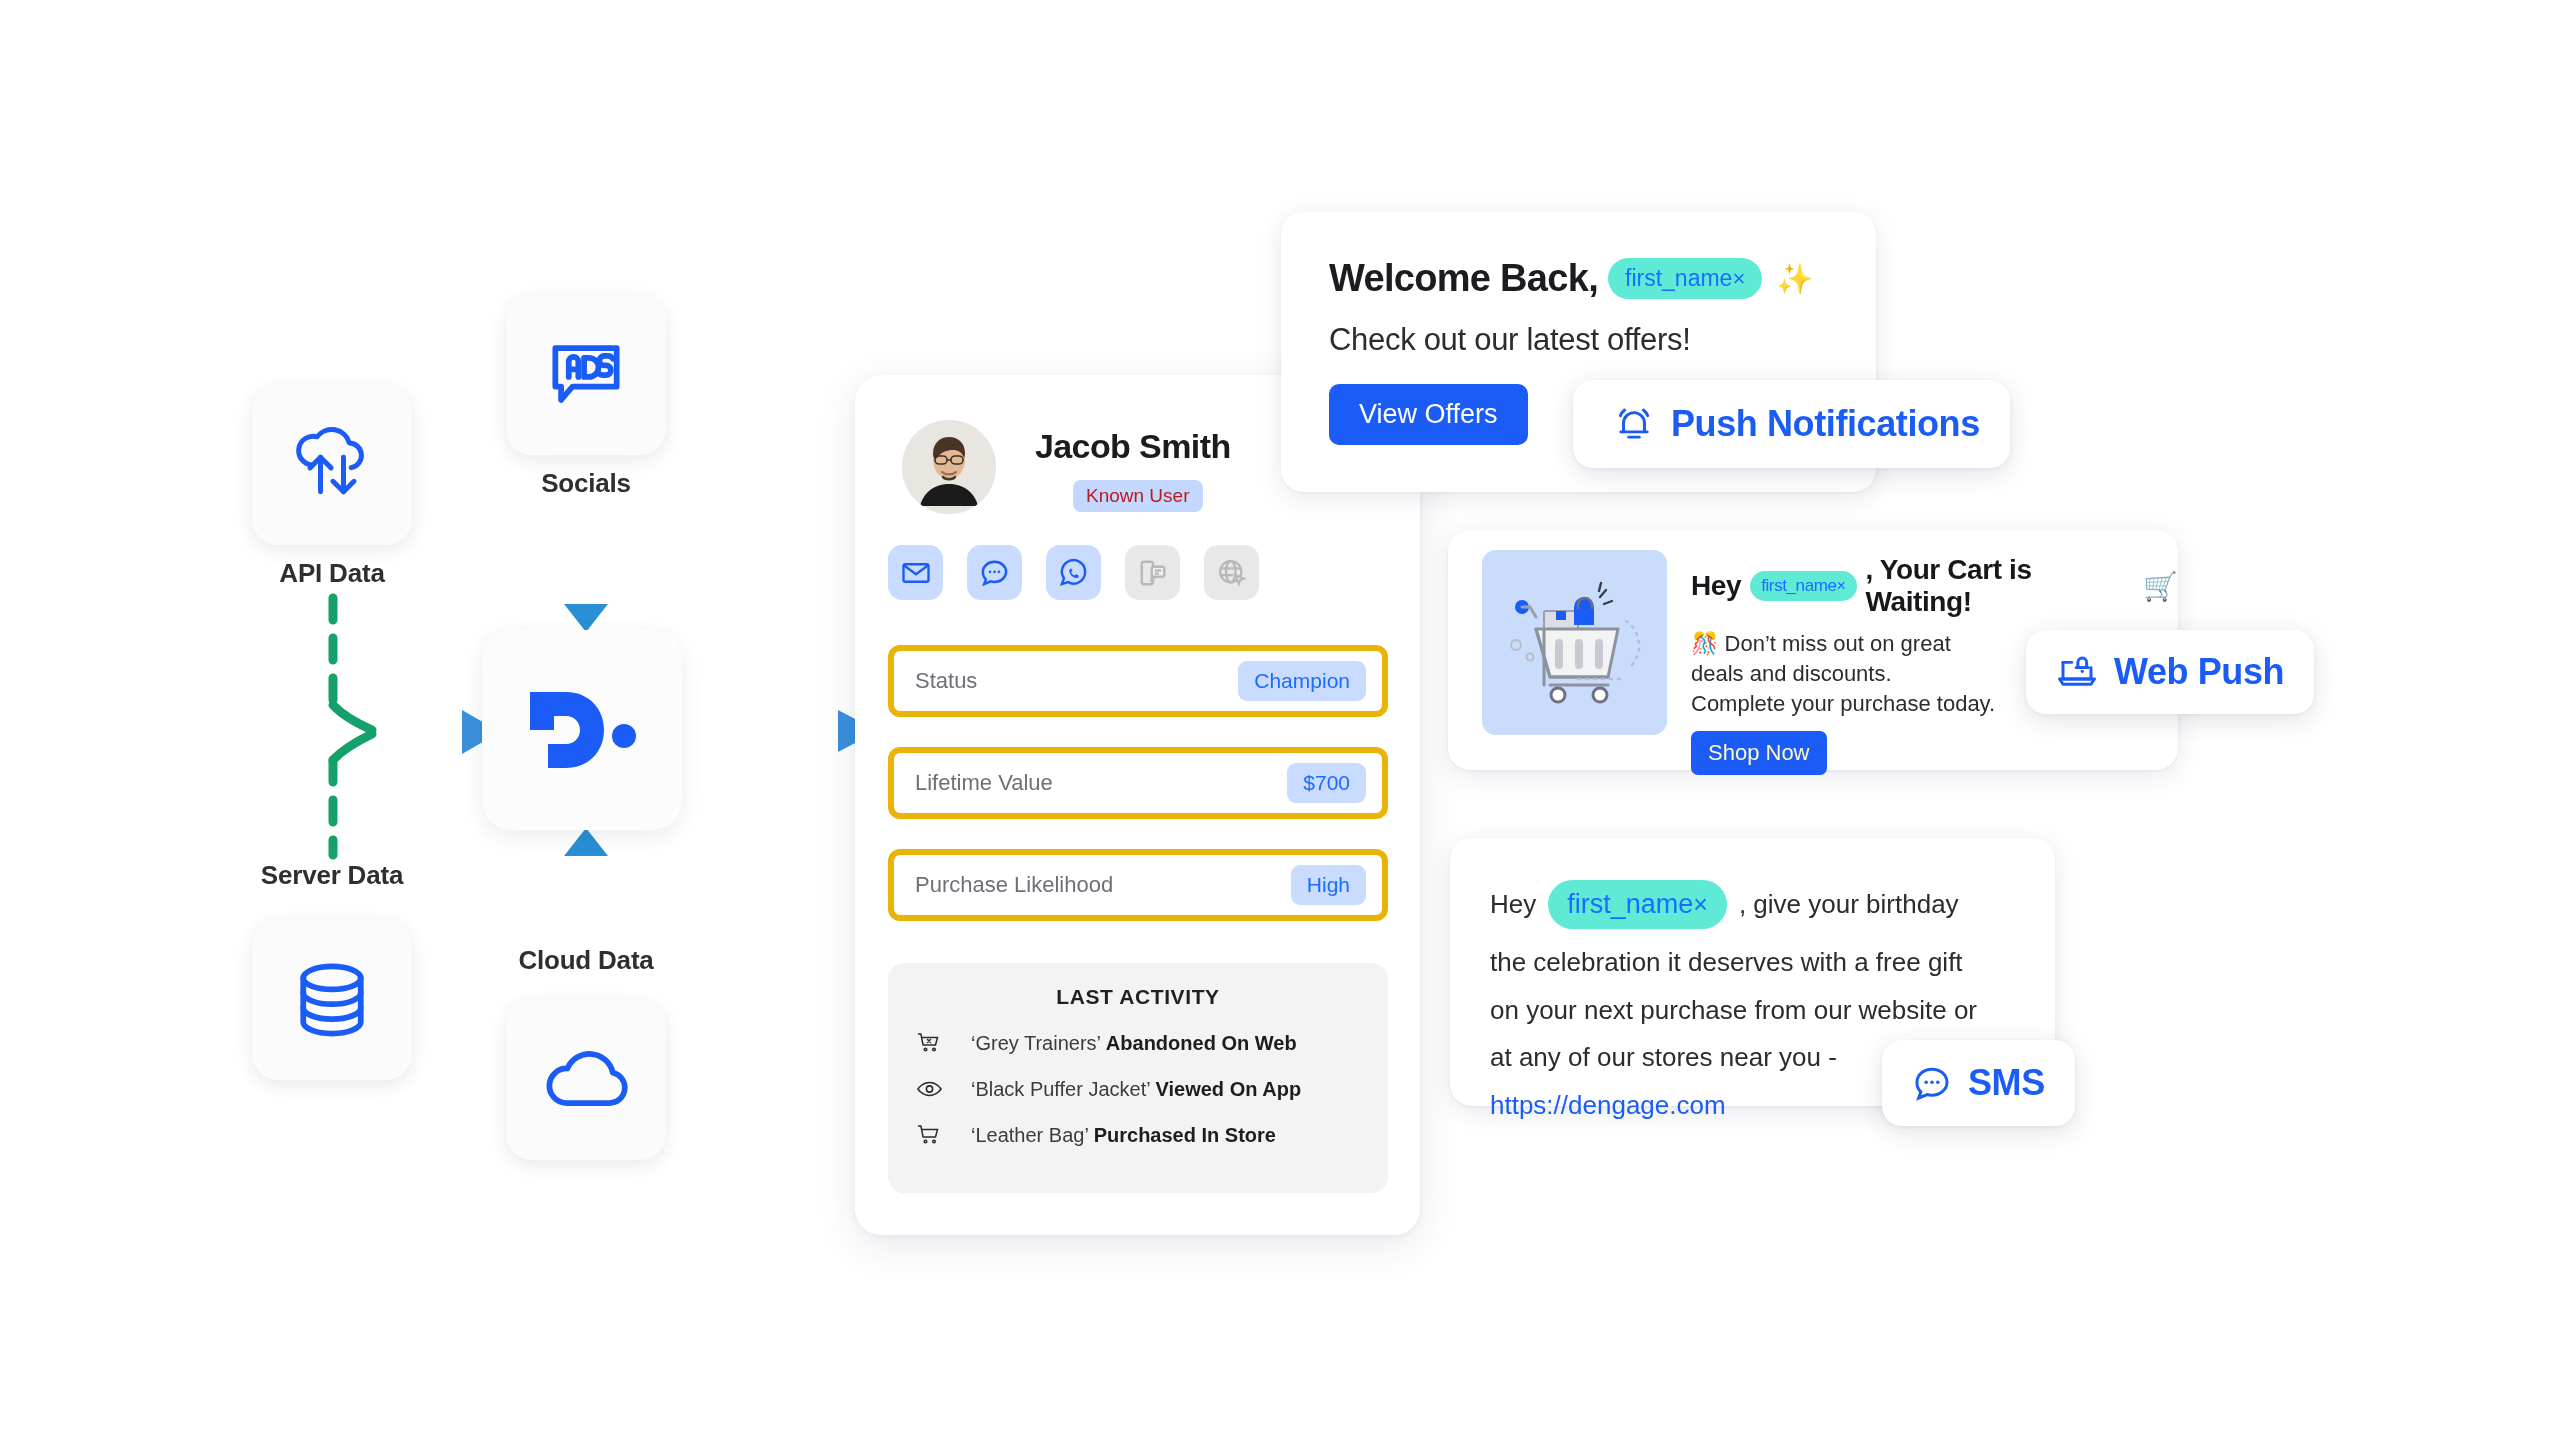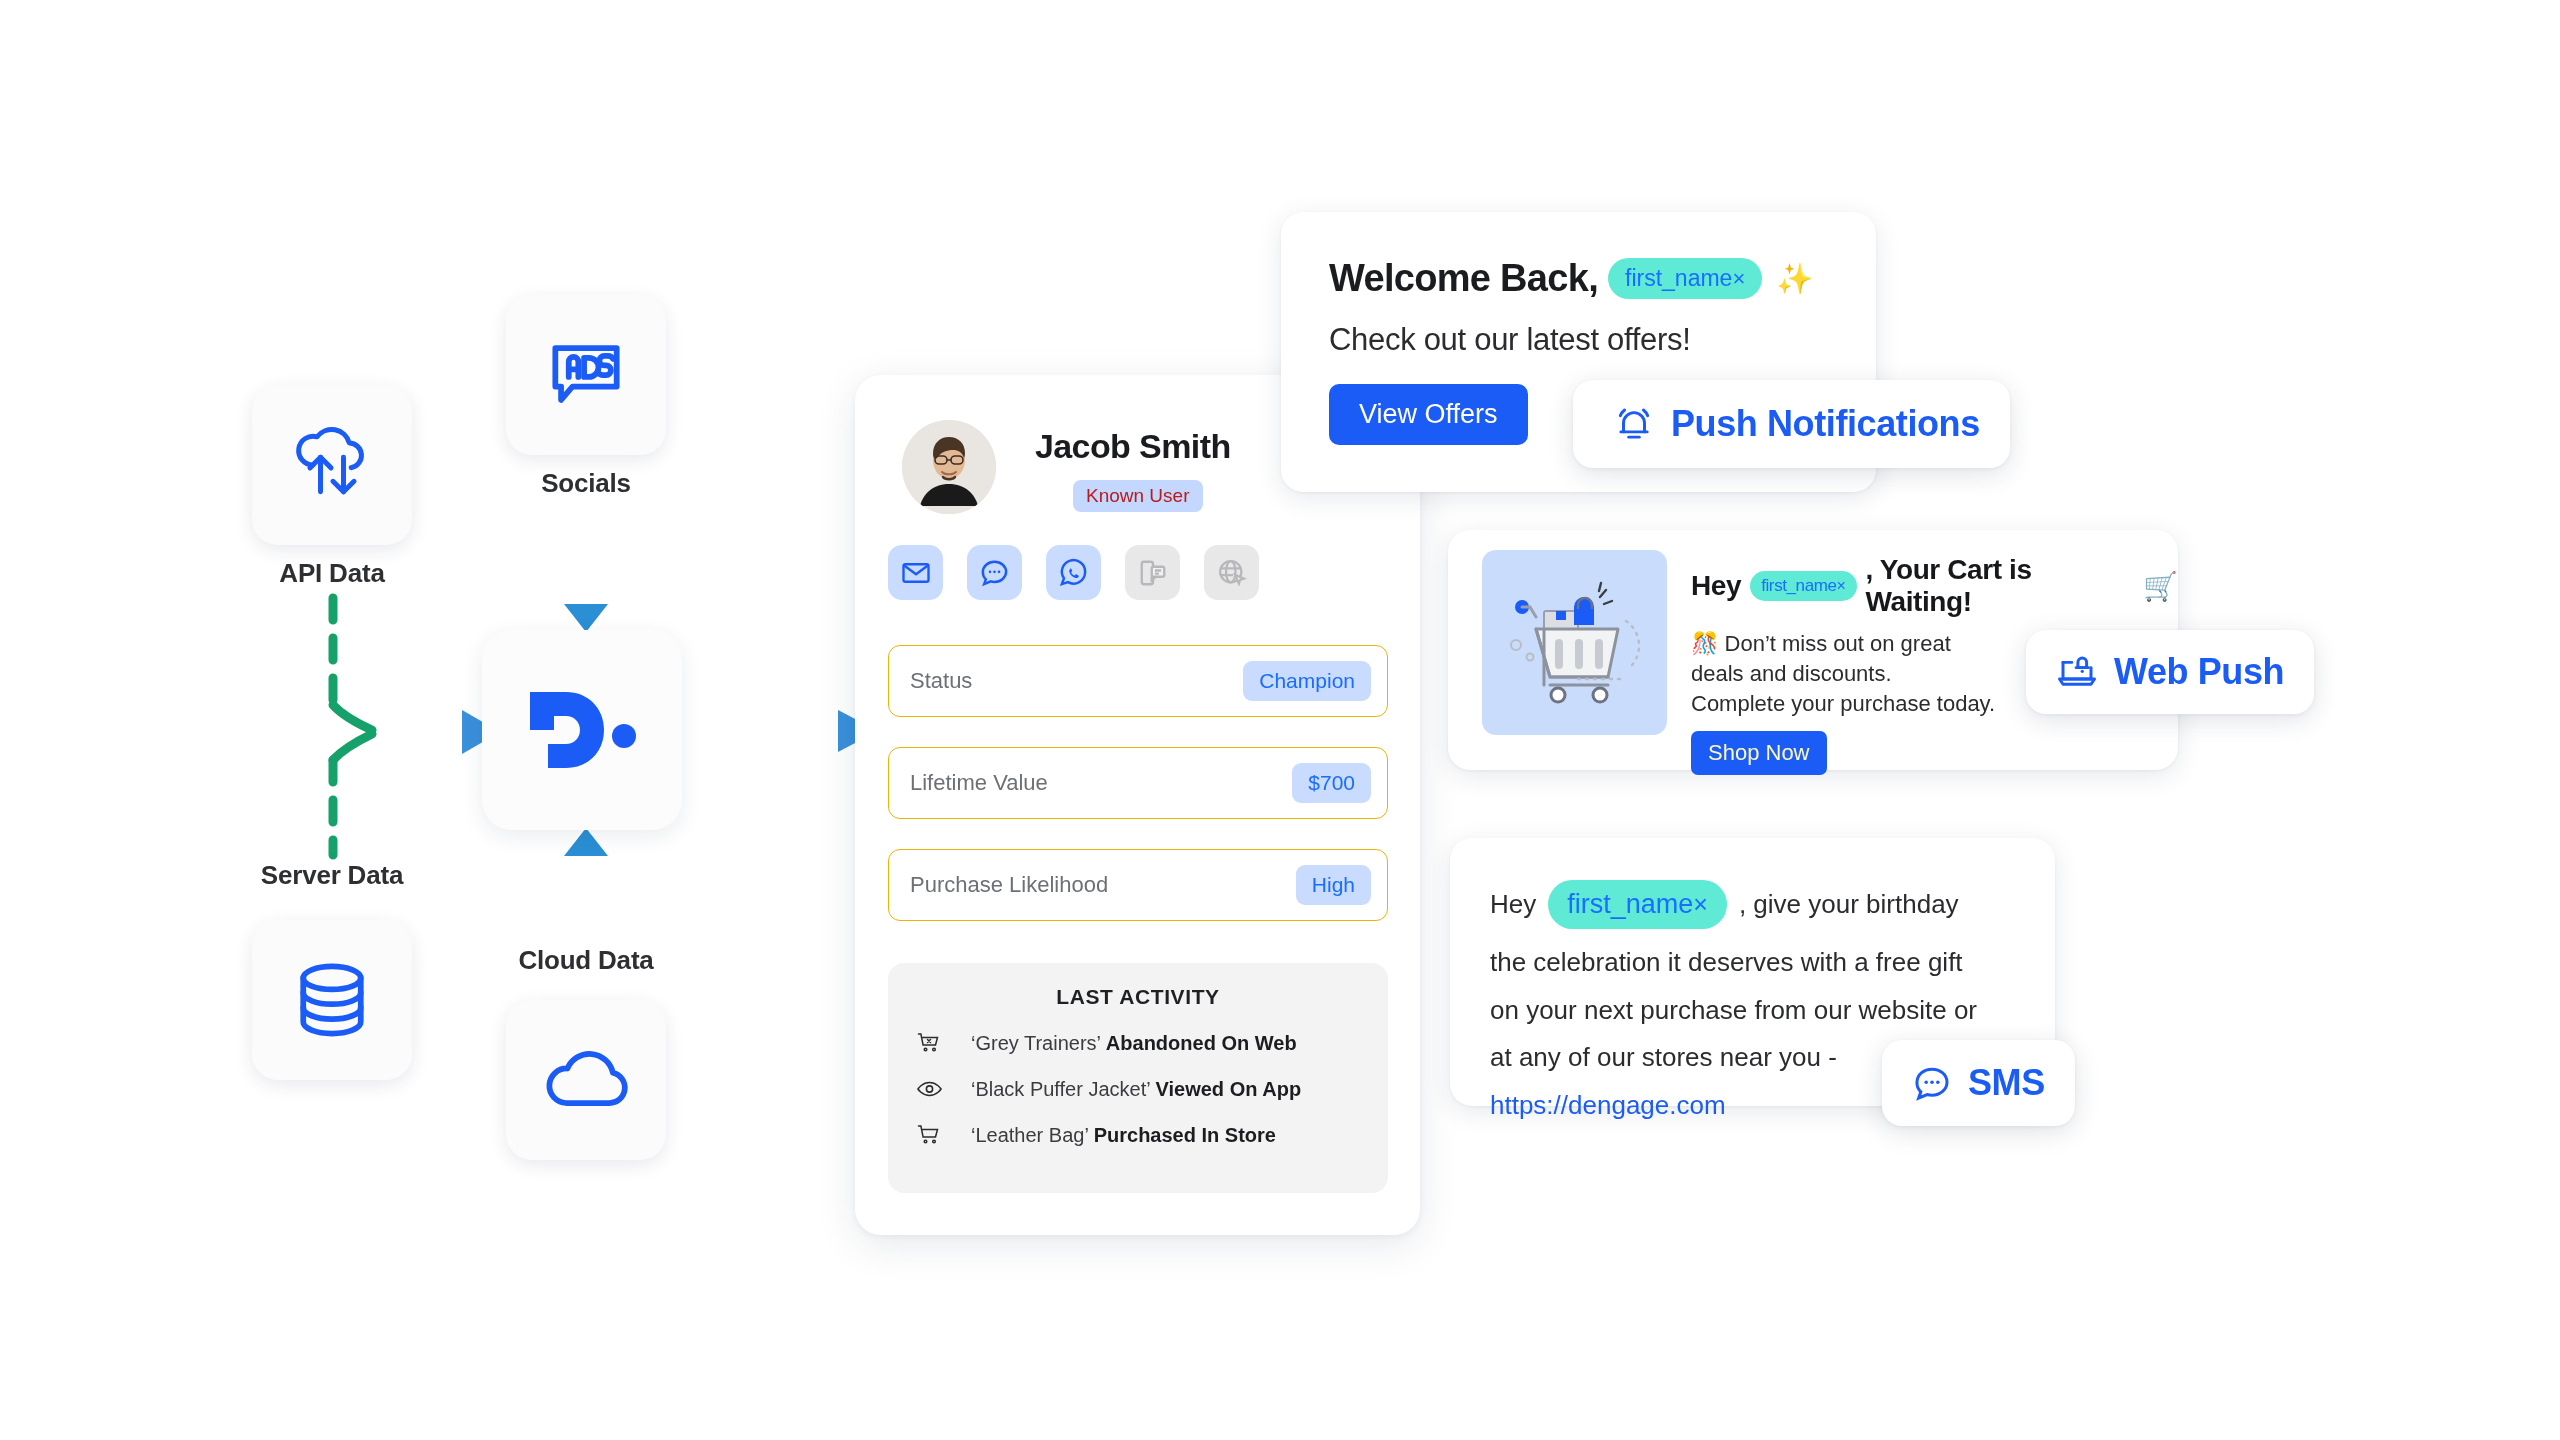--- a/index.html
+++ b/index.html
@@ -67,21 +67,21 @@
   #chan-row { position:absolute; left: 33px; top: 170px; display:flex; gap: 24px; }
   .chan-box {
     width: 55px; height: 55px; border-radius: 14px;
     display:flex; align-items:center; justify-content:center;
   }
   .chan-on  { background:#c9dbfe; }
   .chan-off { background:#e8e8e9; }
 
   .attr-row {
     position:absolute; left: 33px; width: 500px; height: 72px;
-    background:#ffffff; border:1px solid #eab308; border-radius: 12px;
+    background:#ffffff; border:6px solid #eab308; border-radius: 12px;
     display:flex; align-items:center; justify-content:space-between;
     padding: 0 16px 0 21px;
   }
   .attr-label { font-size: 22px; color:#6d7076; }
   .attr-pill {
     background:#c9dbfe; color:#1a6dff; border-radius:9px;
     font-size: 21px; padding: 8px 16px;
   }
   #attr-status  { top: 270px; }
   #attr-ltv     { top: 372px; }

